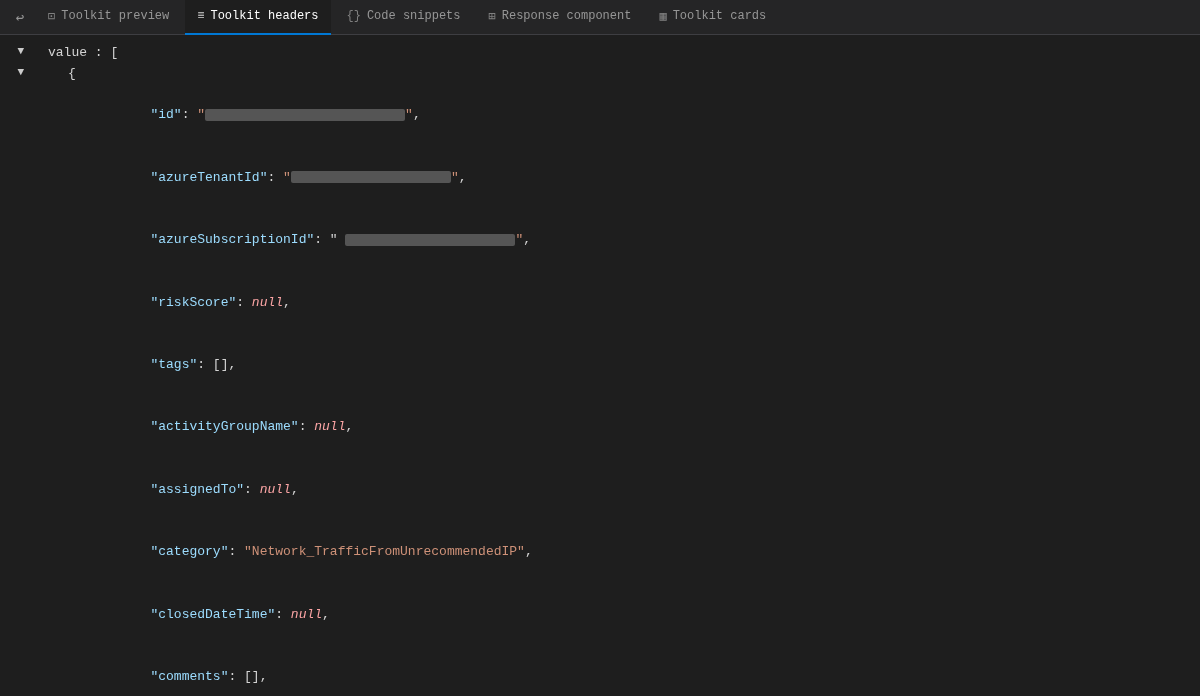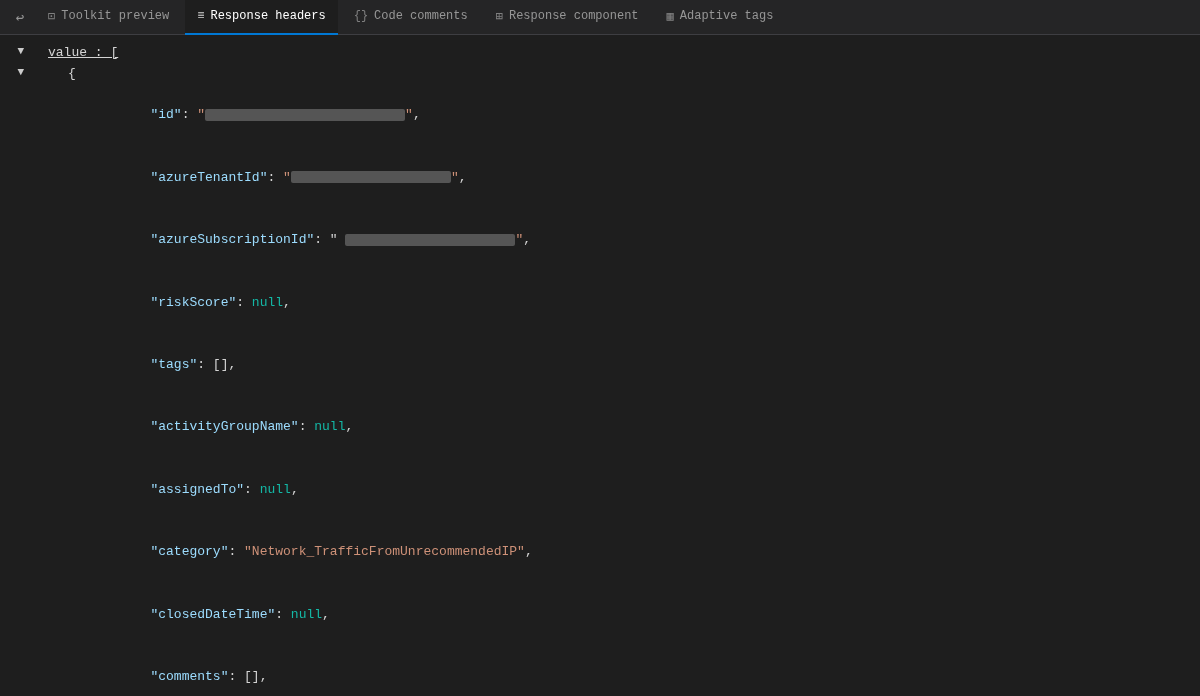--- a/index.html
+++ b/index.html
@@ -92,27 +92,27 @@
 
     .line-gutter.collapsible {
       color: #cccccc;
     }
 
     .line-content {
       flex: 1;
       padding-left: 4px;
     }
 
-    .indent-1 { padding-left: 20px; text-decoration: underline; }
+    .indent-1 { padding-left: 20px; }
     .indent-2 { padding-left: 40px; }
     .indent-3 { padding-left: 60px; }
 
     .key { color: #9cdcfe; }
     .string-val { color: #ce9178; }
-    .null-val { color: #14b8a6; }
+    .null-val { color: #fca5a5; font-style: italic; }
     .bracket { color: #d4d4d4; }
     .punctuation { color: #d4d4d4; }
     .redacted {
       background: #555;
       color: #555;
       border-radius: 2px;
       display: inline-block;
       height: 12px;
       vertical-align: middle;
     }
@@ -134,33 +134,33 @@
 <div>
 
   <div class="tab-bar">
     <div class="back-btn">↩</div>
     <div class="tab">
       <span class="tab-icon">⊡</span>
       <span>Toolkit preview</span>
     </div>
     <div class="tab active">
       <span class="tab-icon">≡</span>
-      <span>Response headers</span>
+      <span>Toolkit headers</span>
     </div>
     <div class="tab">
       <span class="tab-icon">{}</span>
-      <span>Code comments</span>
+      <span>Code snippets</span>
     </div>
     <div class="tab">
       <span class="tab-icon">⊞</span>
       <span>Response component</span>
     </div>
     <div class="tab">
       <span class="tab-icon">▦</span>
-      <span>Adaptive tags</span>
+      <span>Toolkit cards</span>
     </div>
   </div>
 
   <div class="content-area">
 
     <div class="json-line">
       <span class="line-gutter collapsible">▼</span>
       <span class="line-content indent-1"><span class="bracket">value : [</span></span>
     </div>
 

